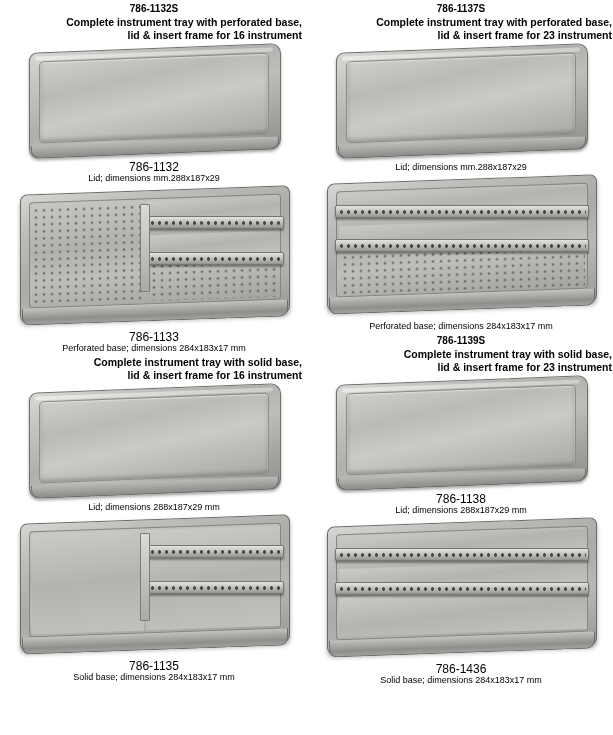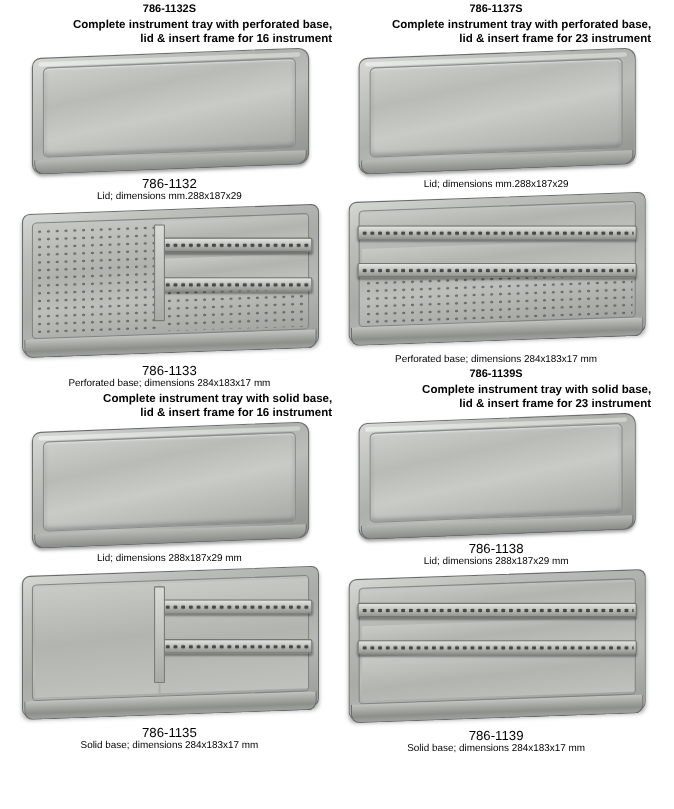--- a/index.html
+++ b/index.html
@@ -24,21 +24,21 @@
   }
   .cols {
     display: flex;
     width: 613px;
   }
   .col {
     width: 306px;
     box-sizing: border-box;
   }
   .col.left { padding: 0 4px 0 6px; }
-  .col.right { padding: 0 20px 0 4px; }
+  .col.right { padding: 0 0 0 4px; }
 
   .sku-head {
     text-align: center;
     font-weight: bold;
     font-size: 10px;
     line-height: 12px;
     margin-top: 3px;
   }
   .title {
     text-align: right;
@@ -338,20 +338,20 @@
           </div>
           <div class="rail" style="left:8px; top:26px; width:252px;">
               <div class="teeth"></div>
             </div>
           <div class="rail" style="left:8px; top:60px; width:252px;">
               <div class="teeth"></div>
             </div>
           <div class="frontface"></div>
         </div>
         <div class="caption">
-          <span class="code">786-1139</span>
+          <span class="code">786-1436</span>
           <span class="dims">Solid base; dimensions 284x183x17 mm</span>
         </div>
       </div>
     </div>
 
   </div>
 </div>
 
 </body></html>

